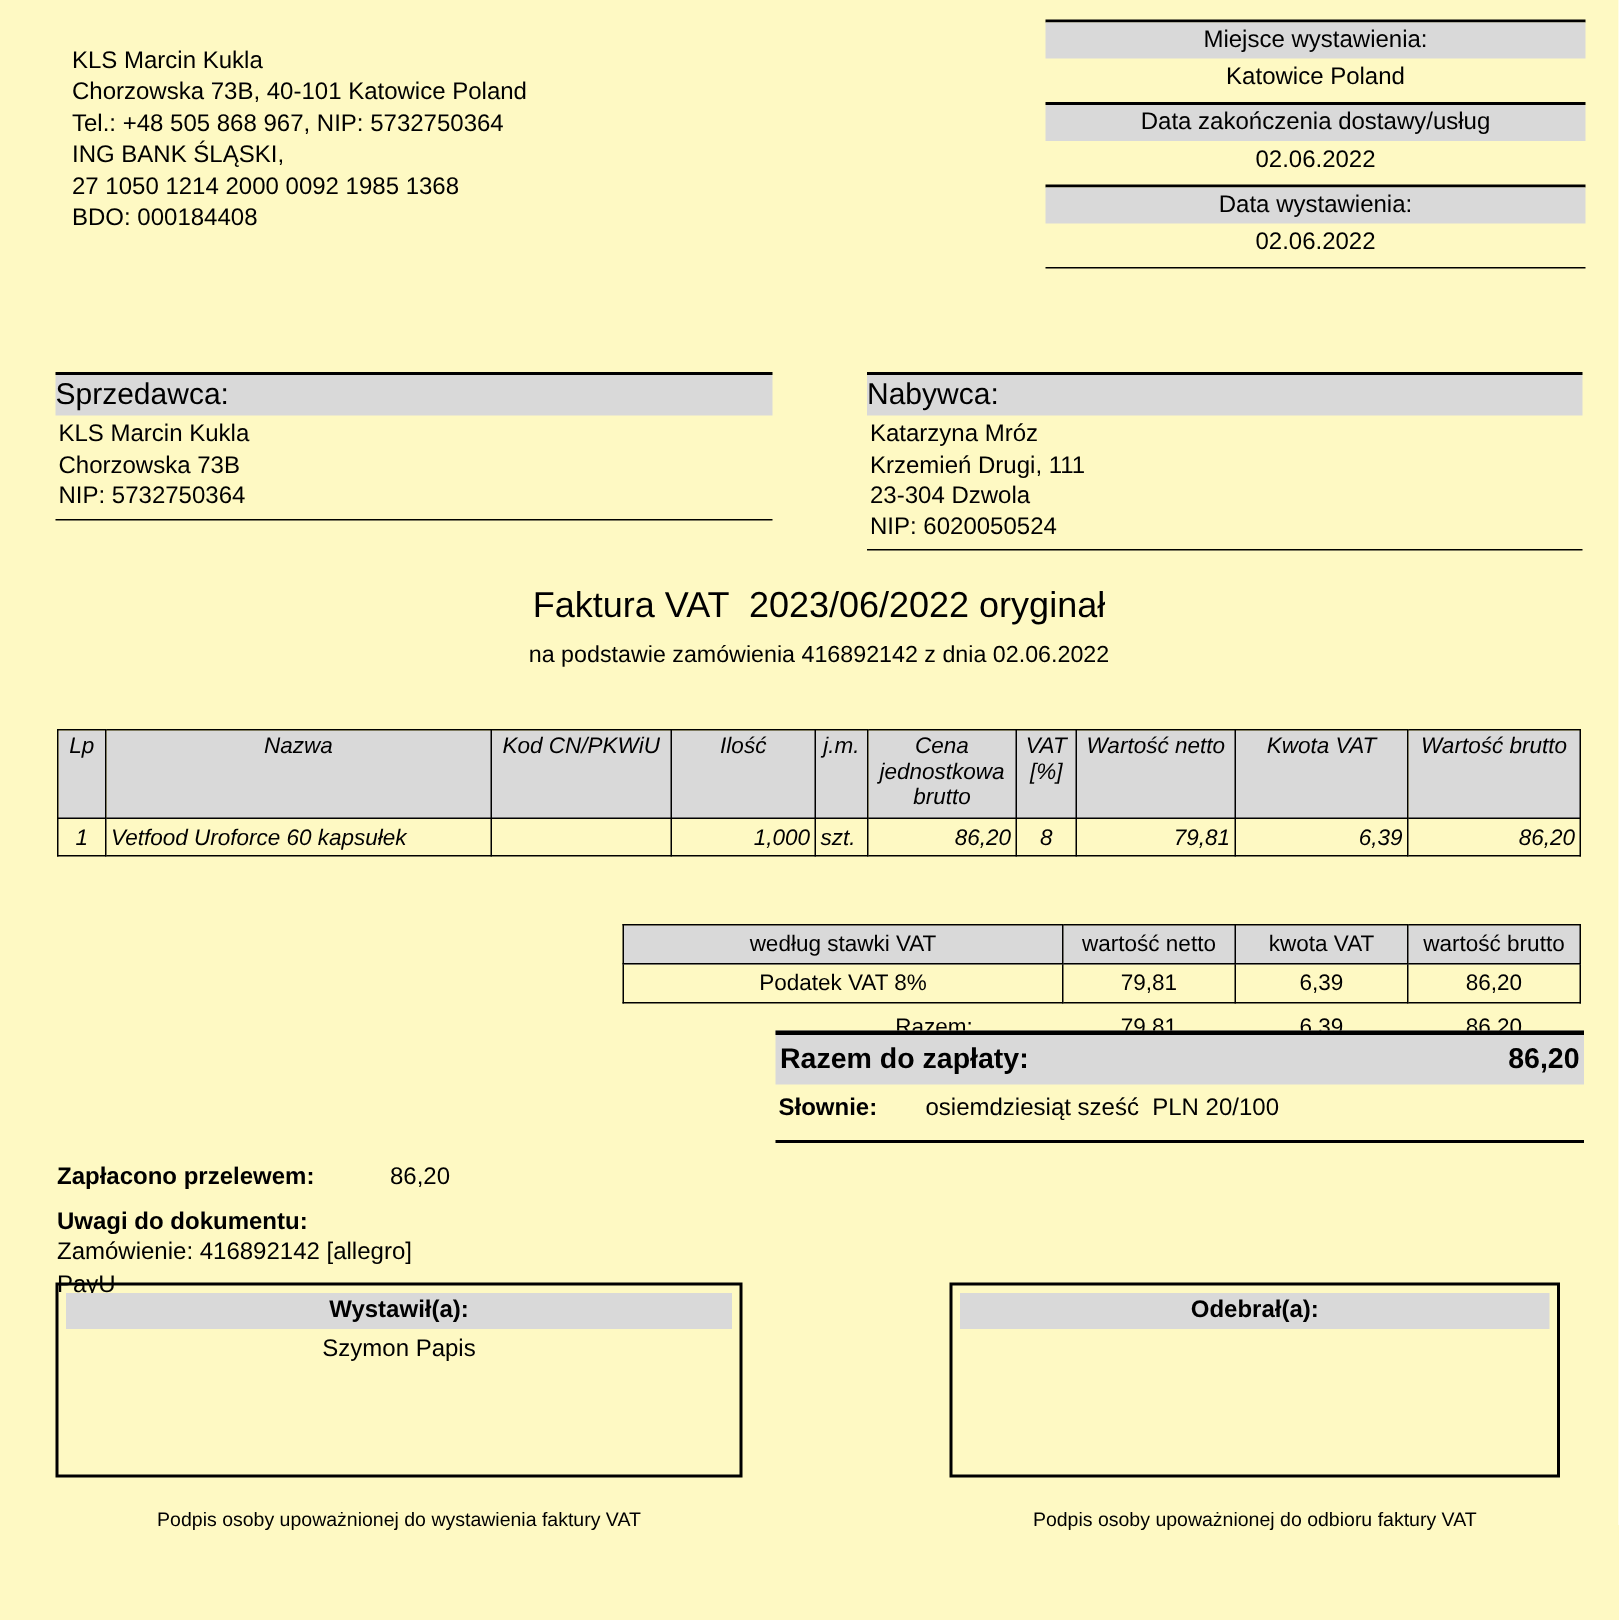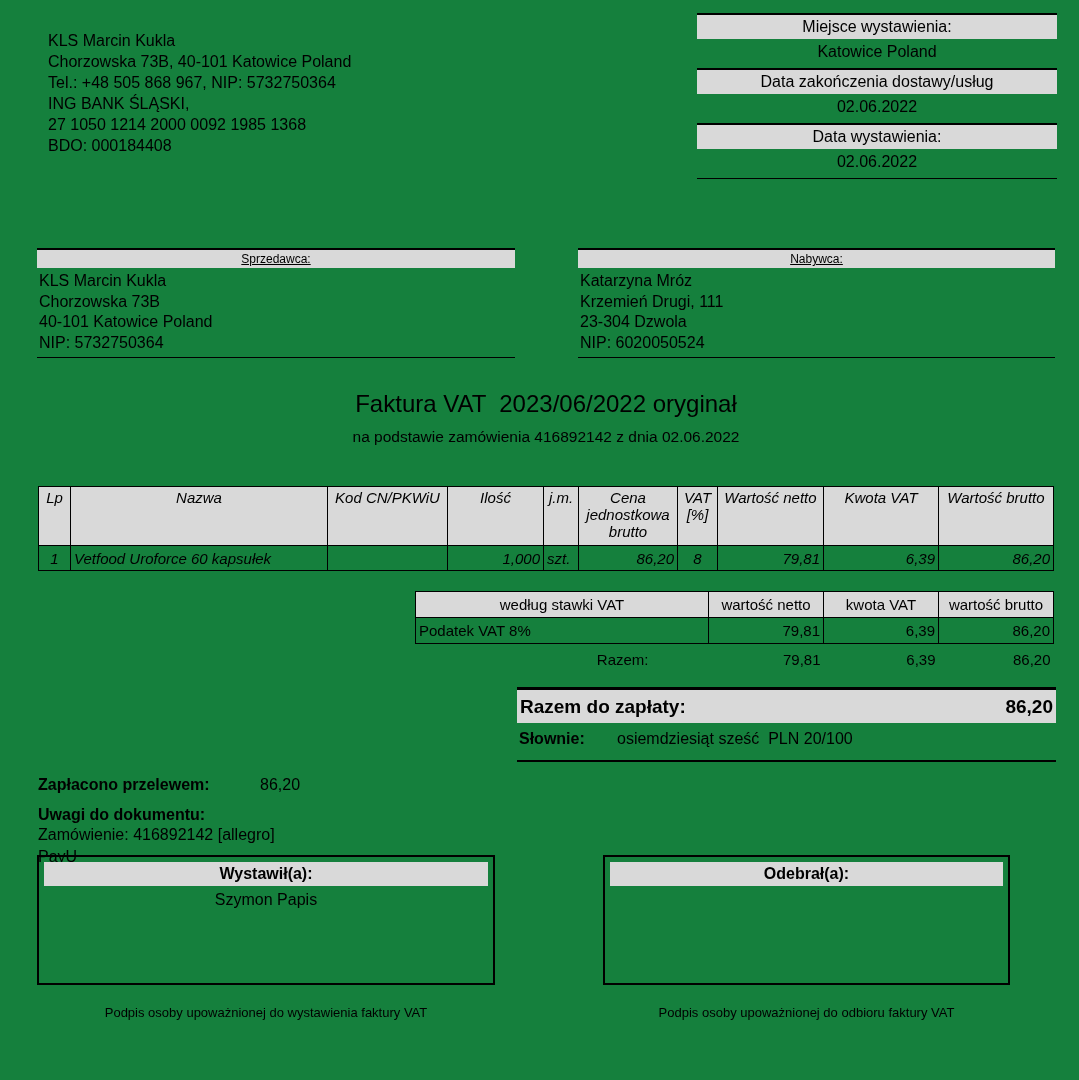--- a/index.html
+++ b/index.html
@@ -1,75 +1,75 @@
 <!DOCTYPE html>
 <html><head>
 <meta charset="utf-8">
 <style>
   html,body{margin:0;padding:0;background:#fff;}
   .page{
-    position:relative;width:1079px;height:1080px;background:#15803d;
+    position:relative;width:1079px;height:1080px;background:#fef9c3;
     font-family:"Liberation Sans","DejaVu Sans",sans-serif;color:#000;overflow:hidden;
   }
   .prewrap{white-space:pre;}
 
   
   .seller-header{position:absolute;left:48px;top:30px;font-size:16px;line-height:21px;}
 
   
   .issue-info{position:absolute;left:697px;top:13px;width:360px;border-bottom:1px solid #000;}
   .issue-row{border-top:2px solid #000;}
   .issue-label{background:#d9d9d9;text-align:center;font-size:16px;padding:3px 0;}
   .issue-value{text-align:center;font-size:16px;padding:4px 0 7px 0;}
 
   
   .party{position:absolute;top:248px;border-top:2px solid #000;border-bottom:1px solid #000;}
   .party-seller{left:37px;width:478px;}
   .party-buyer{left:578px;width:477px;}
-  .party-title{background:#d9d9d9;text-align:center;font-size:12px;padding:2px 0;text-decoration:underline;}
+  .party-title{background:#d9d9d9;font-size:20px;padding:2px 0;}
   .party-body{padding:3px 0 4px 2px;}
   .party-line{font-size:16px;line-height:20.5px;}
 
   
   .doc-title{position:absolute;left:0;top:390px;width:1092px;text-align:center;font-size:24px;}
   .doc-subtitle{position:absolute;left:0;top:428px;width:1092px;text-align:center;font-size:15.5px;}
 
   
   table{border-collapse:collapse;table-layout:fixed;}
   .items-table{position:absolute;left:38px;top:486px;width:1015px;font-style:italic;}
   .items-table th{border:1px solid #000;background:#d9d9d9;font-weight:normal;font-size:15px;
     vertical-align:top;padding:2px 1px;height:54px;overflow:hidden;}
   .items-table td{border:1px solid #000;font-size:15px;padding:3px 3px;height:18px;overflow:hidden;}
   .ta-c{text-align:center;} .ta-r{text-align:right;} .ta-l{text-align:left;}
 
   
-  .vat-summary{position:absolute;left:415px;top:591px;width:638px;padding-left:48px;}
+  .vat-summary{position:absolute;left:415px;top:616px;width:638px;padding-left:48px;}
   .vat-summary th{border:1px solid #000;background:#d9d9d9;font-weight:normal;font-size:15px;padding:4px 1px;}
-  .vat-summary td{border:1px solid #000;font-size:15px;padding:4px 3px;}
+  .vat-summary td{border:1px solid #000;font-size:15px;padding:4px 3px;text-align:center;}
   .vat-summary tr.total-row td{border:none;padding-top:7px;}
   .vat-summary tr.total-row td.total-label{text-align:right;padding-right:60px;}
 
   
   .total-due{position:absolute;left:517px;top:687px;width:539px;}
   .total-bar{border-top:3px solid #000;background:#d9d9d9;display:flex;justify-content:space-between;
     align-items:center;height:33px;font-weight:bold;font-size:19px;padding:0 3px;}
   .words-row{display:flex;padding:7px 0 12px 2px;font-size:16px;border-bottom:2px solid #000;}
   .words-label{font-weight:bold;width:98px;flex:none;}
 
   
   .paid-row{position:absolute;left:38px;top:776px;font-size:16px;display:flex;}
   .paid-label{font-weight:bold;width:222px;flex:none;}
   .notes-row{position:absolute;left:38px;top:806px;font-size:16px;display:flex;flex-direction:column;}
   .notes-label{font-weight:bold;width:215px;flex:none;}
   .notes-lines div{line-height:22px;}
 
   
   .sig-wrap{position:absolute;top:855px;}
   .sig-issuer{left:37px;width:458px;}
-  .sig-receiver{left:603px;width:407px;}
+  .sig-receiver{left:633px;width:407px;}
   .sig-box{border:2px solid #000;padding:5px;height:130px;box-sizing:border-box;}
   .sig-title{background:#d9d9d9;text-align:center;font-weight:bold;font-size:16px;padding:3px 0;}
   .sig-name{text-align:center;font-size:16px;margin-top:5px;min-height:20px;}
   .sig-caption{text-align:center;font-size:13px;margin-top:20px;}
 </style>
 </head>
 <body>
 
 <div class="page">
 
@@ -95,21 +95,20 @@
       <div class="issue-label">Data wystawienia:</div>
       <div class="issue-value">02.06.2022</div>
     </div>
   </div>
 
   <div class="party party-seller">
     <div class="party-title">Sprzedawca:</div>
     <div class="party-body">
       <div class="party-line">KLS Marcin Kukla</div>
       <div class="party-line">Chorzowska 73B</div>
-      <div class="party-line">40-101 Katowice Poland</div>
       <div class="party-line">NIP: 5732750364</div>
     </div>
   </div>
 
   <div class="party party-buyer">
     <div class="party-title">Nabywca:</div>
     <div class="party-body">
       <div class="party-line">Katarzyna Mróz</div>
       <div class="party-line">Krzemień Drugi, 111</div>
       <div class="party-line">23-304 Dzwola</div>

